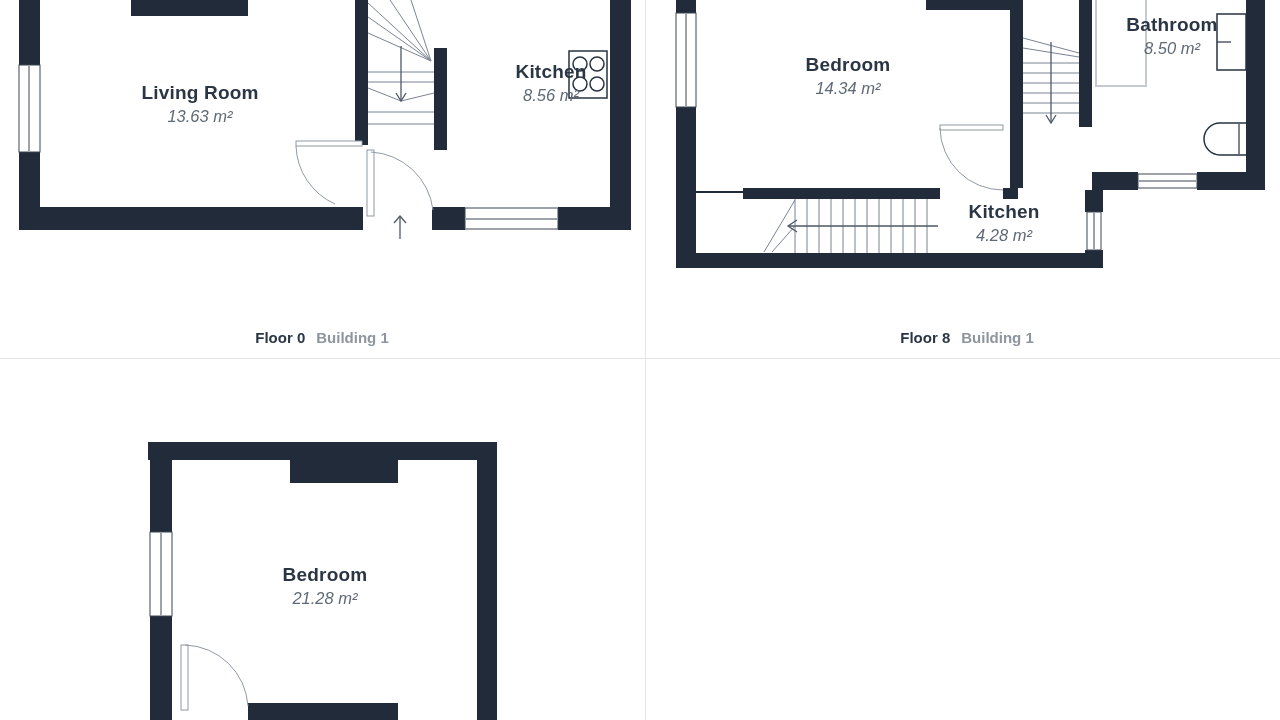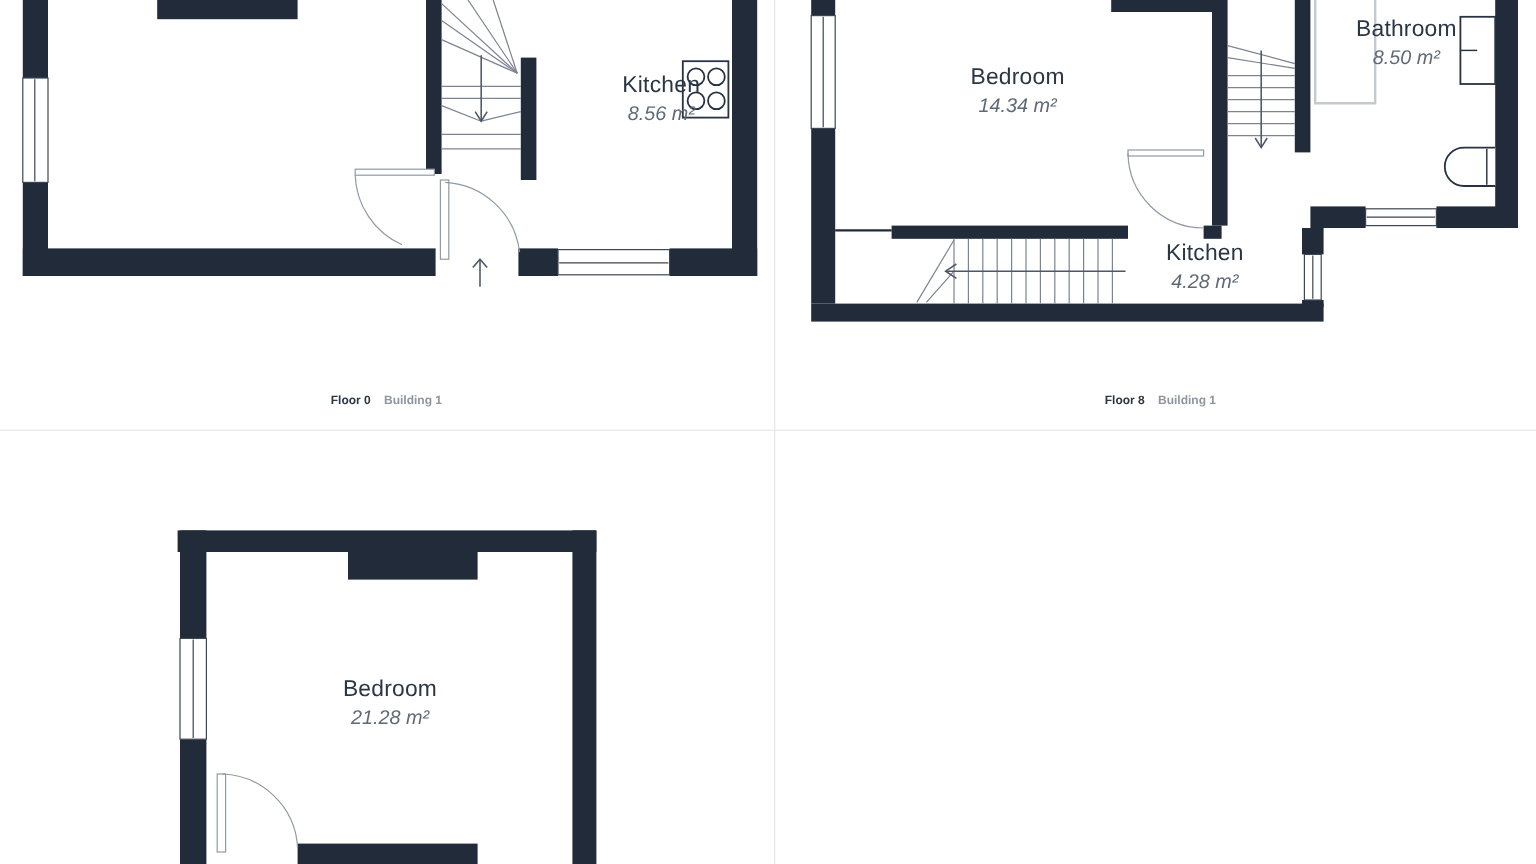--- a/index.html
+++ b/index.html
@@ -3,24 +3,24 @@
 <meta charset="utf-8">
 <style>
   html,body{margin:0;padding:0;background:#fff;}
   .canvas{position:relative;width:1280px;height:720px;background:var(--background,#fff);
           overflow:hidden;font-family:"Liberation Sans",sans-serif;}
   .divider{position:absolute;background:var(--divider,#e4e5e8);}
   .divider.v{width:1px;height:720px;top:0;}
   .divider.h{height:1px;width:1280px;left:0;}
   .plan-svg{position:absolute;left:0;top:0;}
   .room-label{position:absolute;transform:translateX(-50%);text-align:center;white-space:nowrap;}
-  .room-name{font-size:19px;font-weight:400;color:var(--room-text,#2b3645);letter-spacing:.2px;}
+  .room-name{font-size:19px;font-weight:700;color:var(--room-text,#2b3645);letter-spacing:.2px;}
   .room-area{font-size:16.5px;color:var(--area-text,#5f6a76);margin-top:3px;font-style:italic;}
   .floor-caption{position:absolute;transform:translateX(-50%);display:flex;gap:11px;
-                 font-size:10px;white-space:nowrap;}
+                 font-size:15px;white-space:nowrap;}
   .caption-floor{font-weight:700;color:var(--caption-text,#2b3645);}
   .caption-building{color:var(--caption-muted,#8d959e);font-weight:bold;}
   
   .w{fill:var(--wall,#212b39);}
   .win{fill:#ffffff;stroke:#3c4652;stroke-width:1;}
   .winline{stroke:#3c4652;stroke-width:1;}
   .door{fill:#ffffff;stroke:var(--door-line,#9099a4);stroke-width:1;}
   .arc{fill:none;stroke:var(--door-line,#9099a4);stroke-width:1;}
   .st{stroke:var(--stair-line,#7b8493);stroke-width:1;fill:none;}
   .fx{fill:#ffffff;stroke:var(--fixture-line,#273242);stroke-width:1.5;}
@@ -201,20 +201,24 @@
         <line class="winline" x1="161" y1="533" x2="161" y2="615"></line>
       </g>
 
       <g>
         <rect class="door" x="181" y="645" width="7" height="65"></rect>
         <path class="arc" d="M185,645 A65,65 0 0 1 248,706"></path>
       </g>
     </g>
   </svg>
 
+  <div class="room-label" style="left:200px;top:82px">
+    <div class="room-name">Living Room</div>
+    <div class="room-area">13.63 m²</div>
+  </div>
   <div class="room-label" style="left:551px;top:61px">
     <div class="room-name">Kitchen</div>
     <div class="room-area">8.56 m²</div>
   </div>
   <div class="room-label" style="left:848px;top:54px">
     <div class="room-name">Bedroom</div>
     <div class="room-area">14.34 m²</div>
   </div>
   <div class="room-label" style="left:1172px;top:14px">
     <div class="room-name">Bathroom</div>

